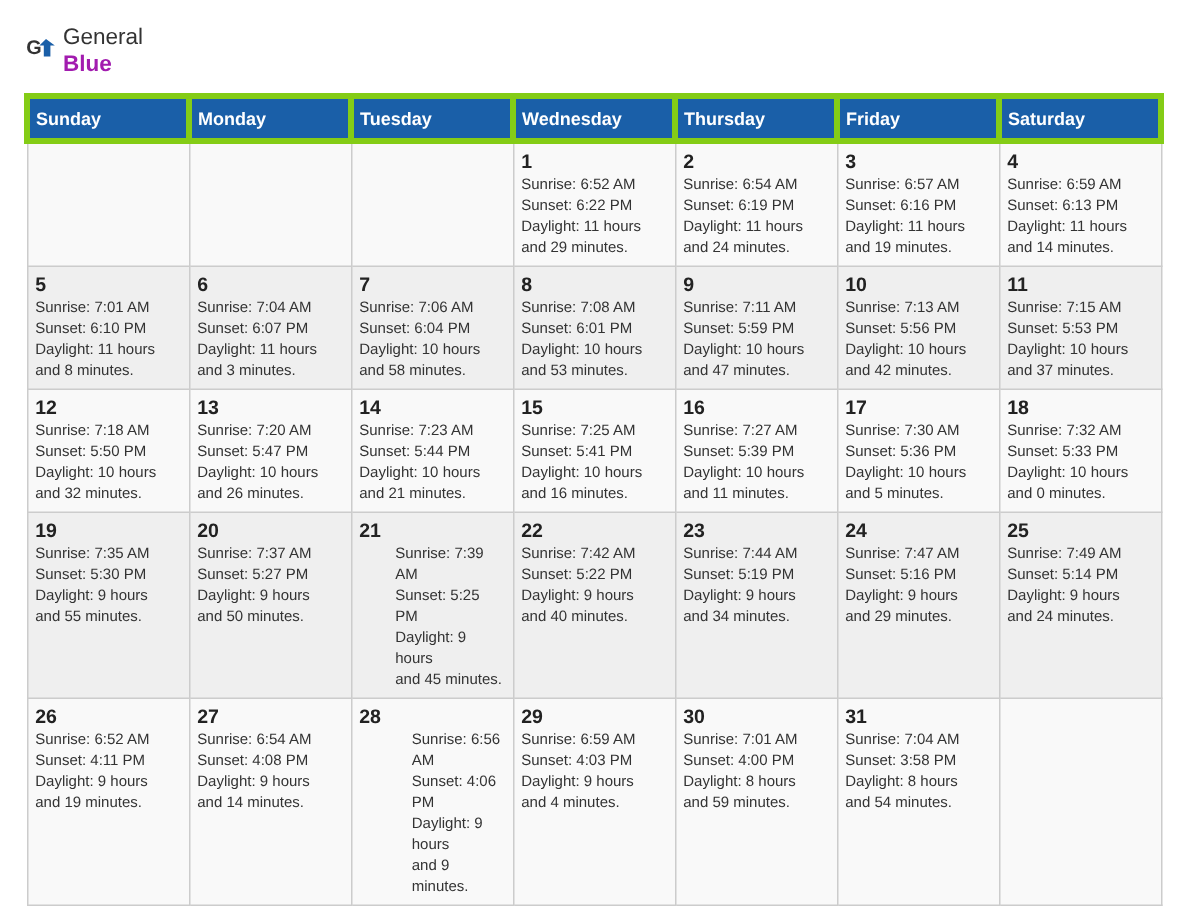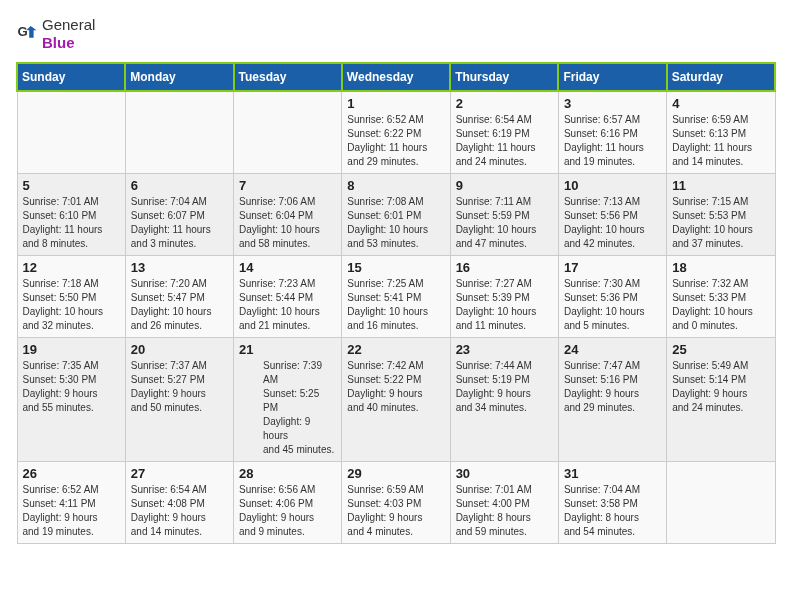--- a/index.html
+++ b/index.html
@@ -35,21 +35,21 @@
       border-collapse: collapse;
       border: 1px solid #ccc;
     }
     .calendar thead th {
       background-color: #1a5fa8;
       color: #fff;
       font-size: 12px;
       font-weight: bold;
       padding: 6px 4px;
       text-align: left;
-      border: 2px solid #84cc16;
+      border: 4px solid #84cc16;
     }
     .calendar tbody td {
       vertical-align: top;
       border: 1px solid #ccc;
       padding: 4px 5px;
       font-size: 10.5px;
       color: #333;
       width: calc(100% / 7);
       min-height: 80px;
     }
@@ -275,21 +275,21 @@
         </td>
         <td>
           <span class="day-number">24</span>
           <div class="day-info" style="white-space: pre-line;">Sunrise: 7:47 AM
 Sunset: 5:16 PM
 Daylight: 9 hours
 and 29 minutes.</div>
         </td>
         <td>
           <span class="day-number">25</span>
-          <div class="day-info" style="white-space: pre-line;">Sunrise: 5:49 AM
+          <div class="day-info" style="white-space: pre-line;">Sunrise: 7:49 AM
 Sunset: 5:14 PM
 Daylight: 9 hours
 and 24 minutes.</div>
         </td>
       </tr>
       <tr>
         <td>
           <span class="day-number">26</span>
           <div class="day-info" style="white-space: pre-line;">Sunrise: 6:52 AM
 Sunset: 4:11 PM
@@ -298,21 +298,21 @@
         </td>
         <td>
           <span class="day-number">27</span>
           <div class="day-info" style="white-space: pre-line;">Sunrise: 6:54 AM
 Sunset: 4:08 PM
 Daylight: 9 hours
 and 14 minutes.</div>
         </td>
         <td>
           <span class="day-number">28</span>
-          <div class="day-info" style="white-space: pre-line;">Sunrise: 6:56 AM
+          <div class="day-info" style="white-space: pre-line; margin-left: 35px;">Sunrise: 6:56 AM
 Sunset: 4:06 PM
 Daylight: 9 hours
 and 9 minutes.</div>
         </td>
         <td>
           <span class="day-number">29</span>
           <div class="day-info" style="white-space: pre-line;">Sunrise: 6:59 AM
 Sunset: 4:03 PM
 Daylight: 9 hours
 and 4 minutes.</div>

